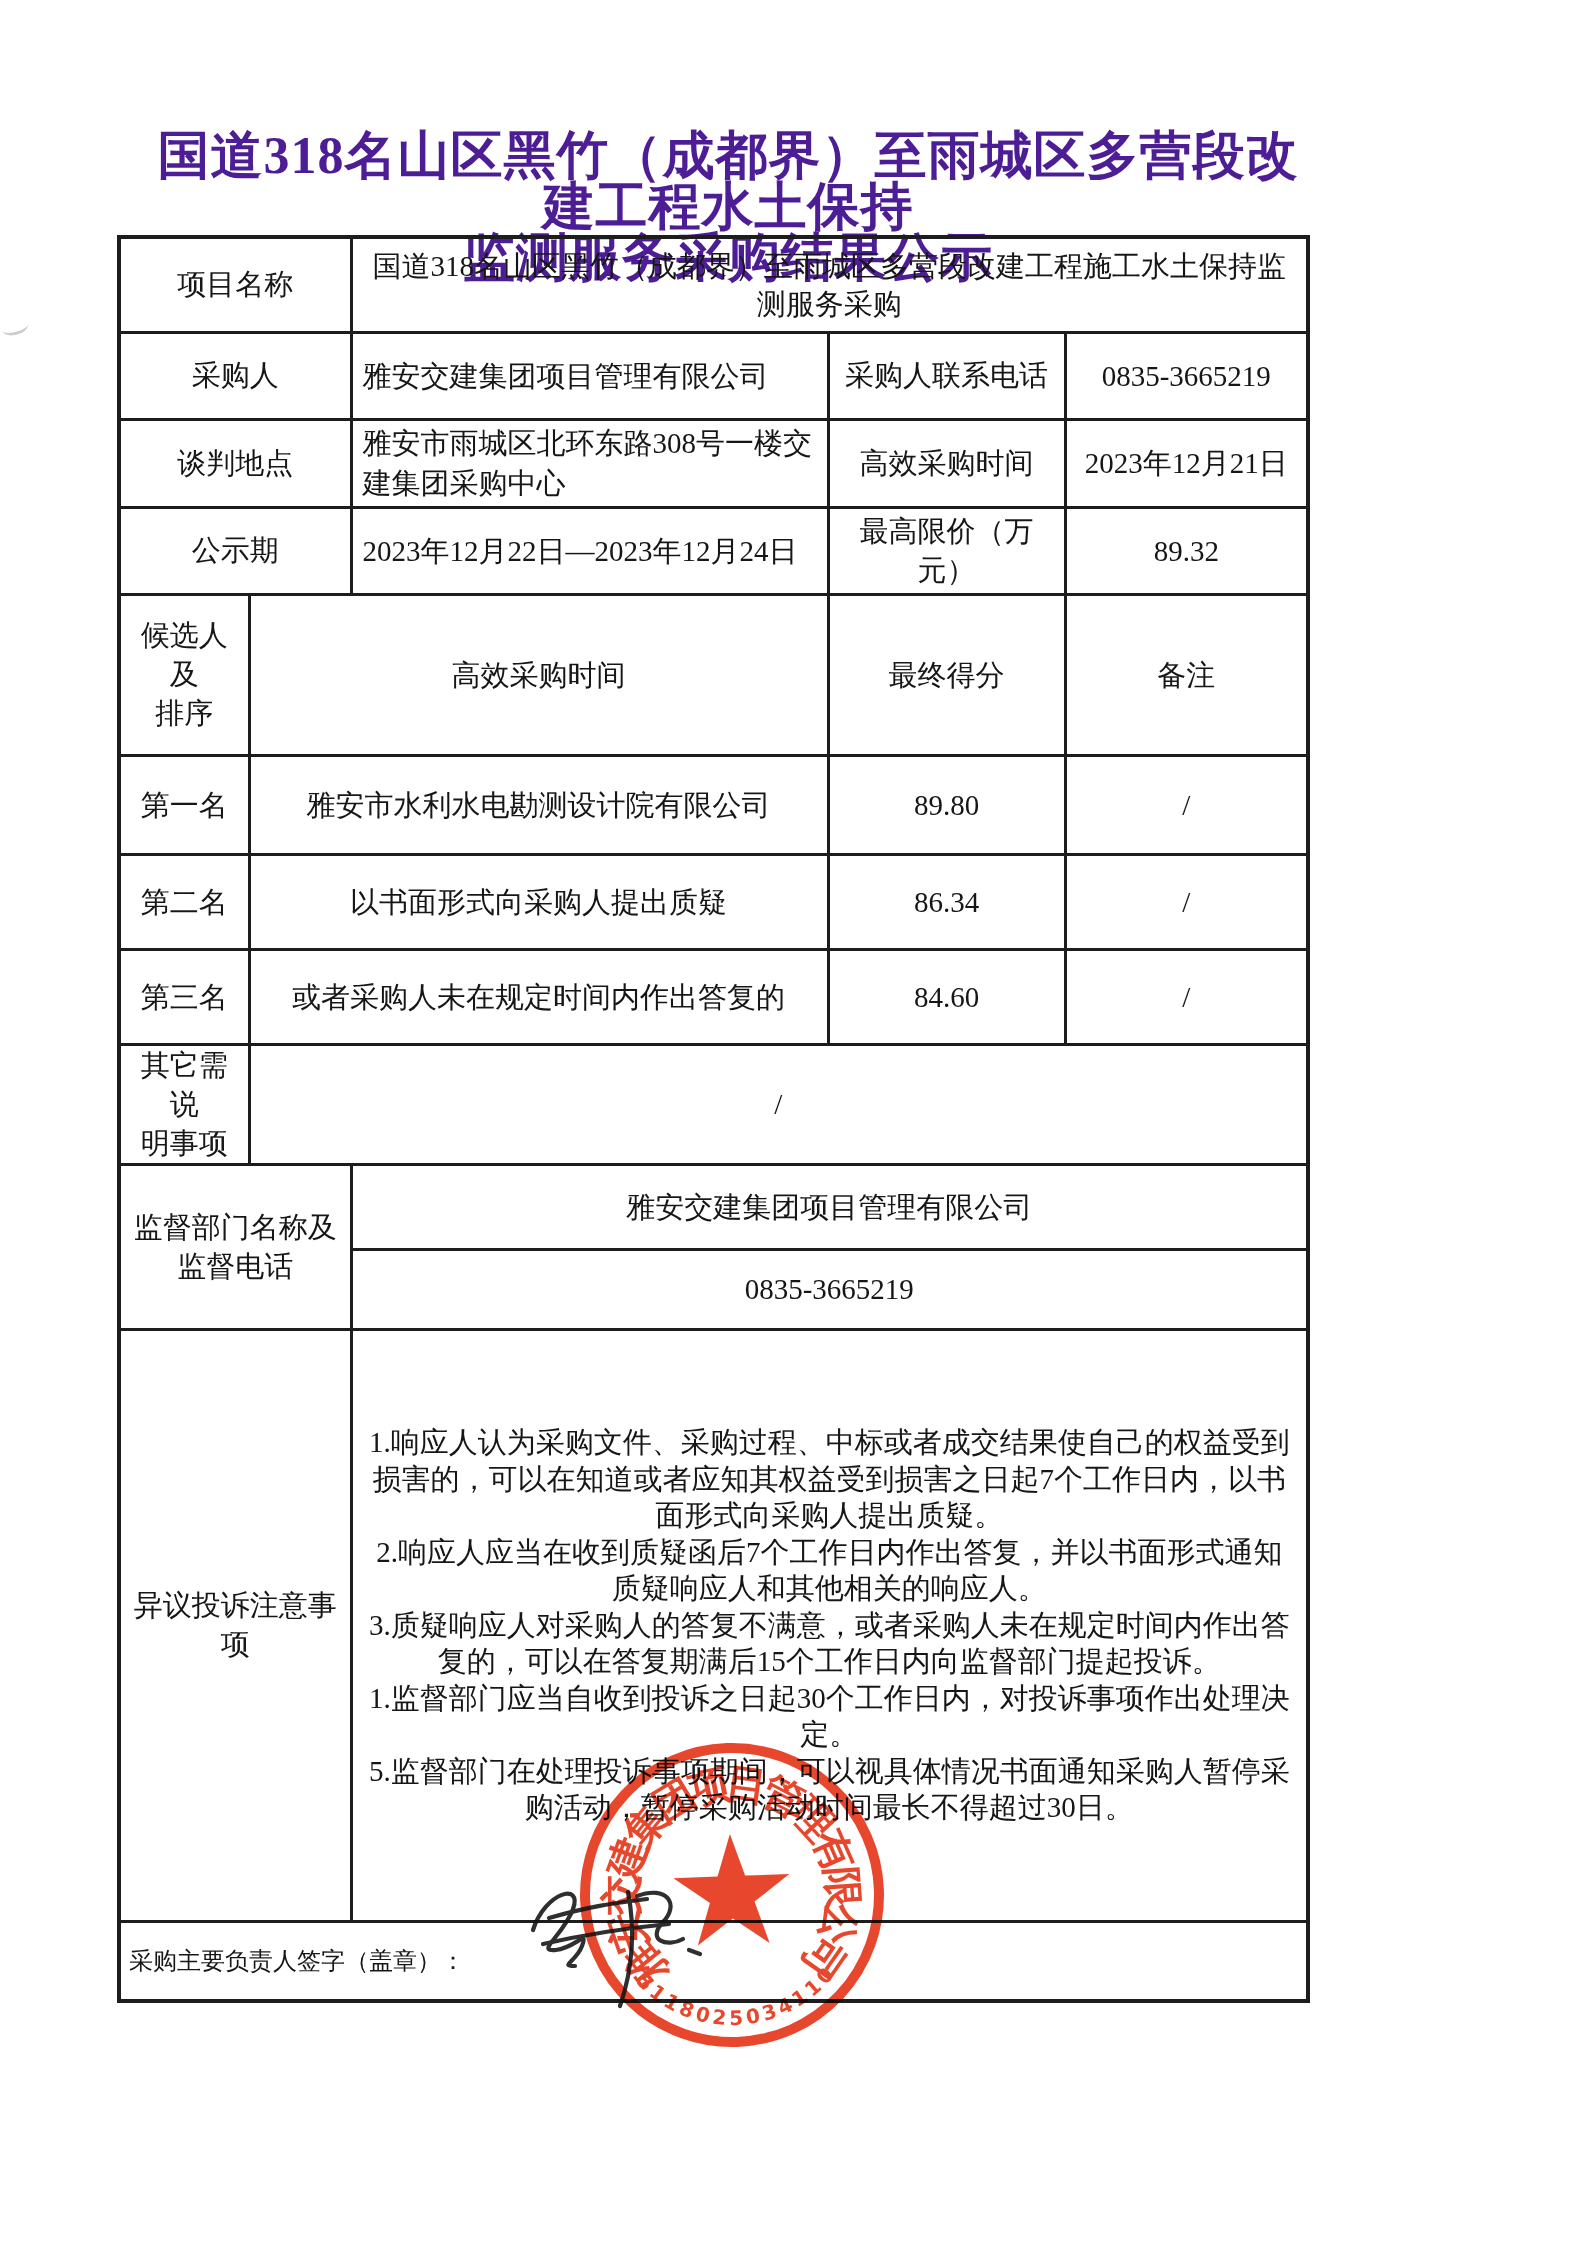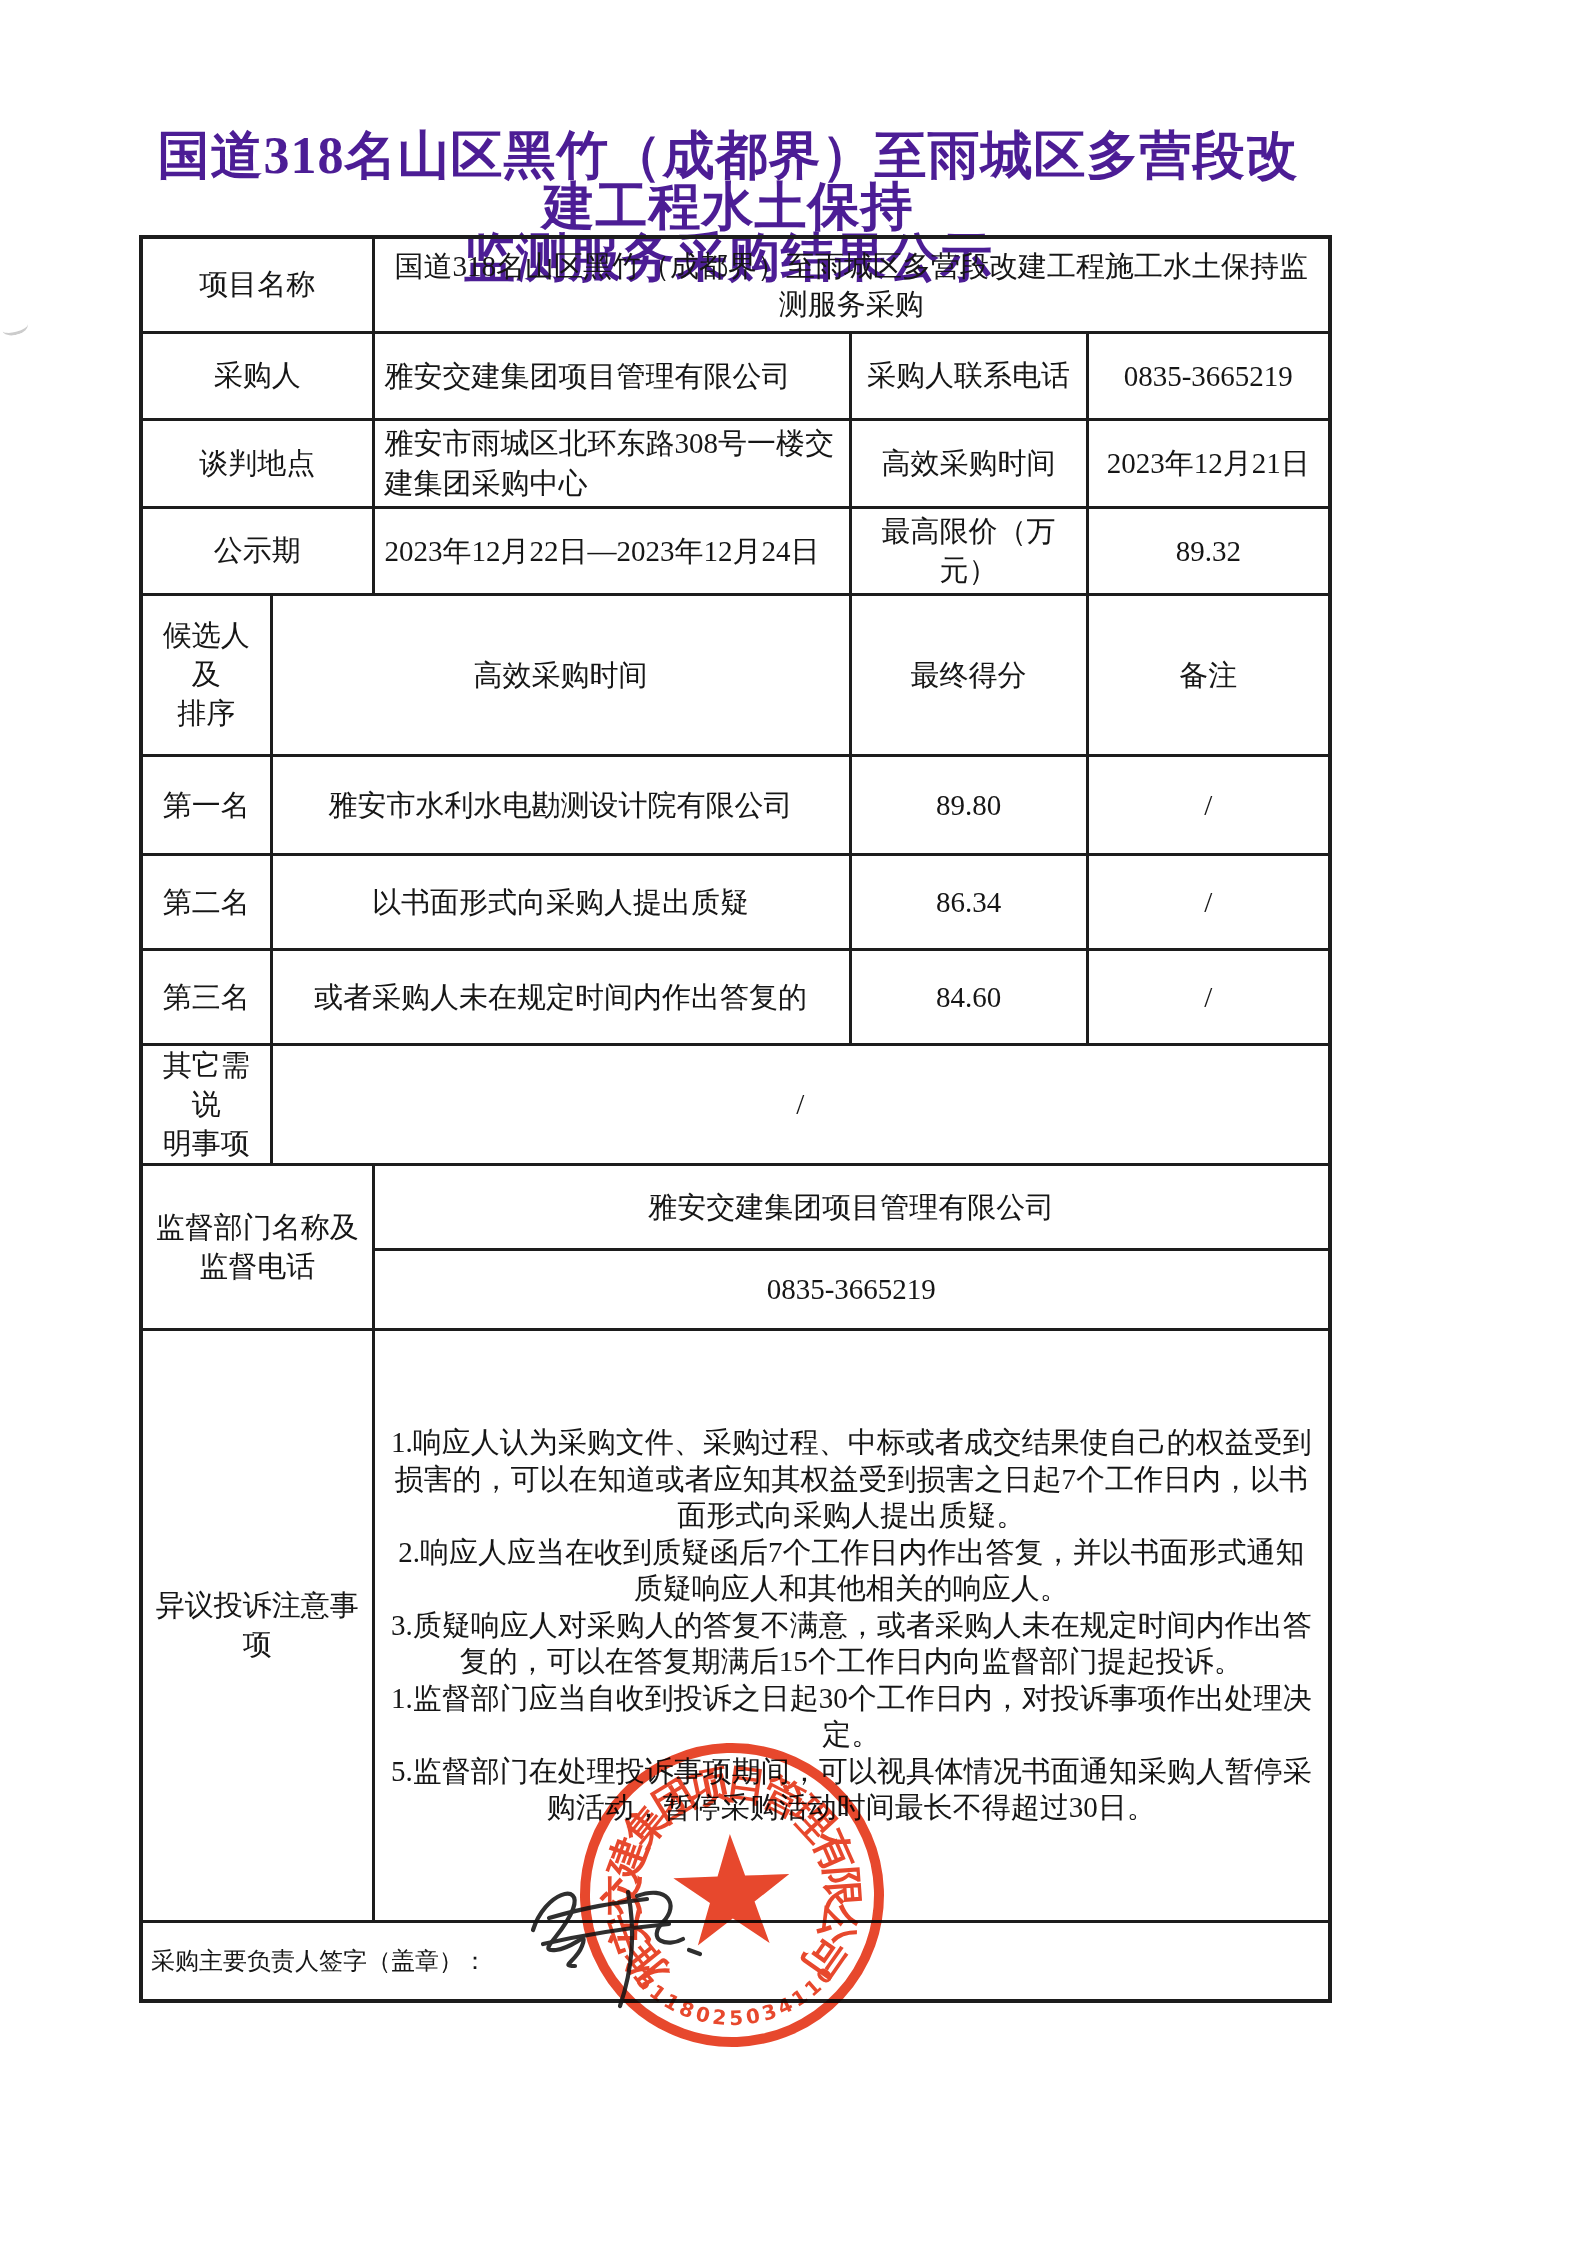--- a/index.html
+++ b/index.html
@@ -7,21 +7,21 @@
     width:1587px;height:2244px;position:relative;background:#ffffff;
     font-family:"Liberation Serif","DejaVu Serif",serif;color:#151515;
     overflow:hidden;
   }
   .doc-title{
     position:absolute;left:133px;top:130px;width:1190px;
     text-align:center;font-weight:bold;font-size:52px;line-height:51px;
     white-space:pre-line;letter-spacing:1px;color:#4c1d95;
   }
   table.main{
-    position:absolute;left:139px;top:235px;width:1189px;
+    position:absolute;left:117px;top:235px;width:1189px;
     border-collapse:collapse;table-layout:fixed;
     font-size:29px;color:#161616;border:4px solid #1d1d1d;
   }
   td{
     border:3px solid #1d1d1d;padding:0 10px;text-align:center;
     vertical-align:middle;overflow:hidden;line-height:38px;
   }
   td.lab{white-space:pre-line;line-height:39px;}
   td.left{text-align:left;line-height:40px;}
   td.obj{

